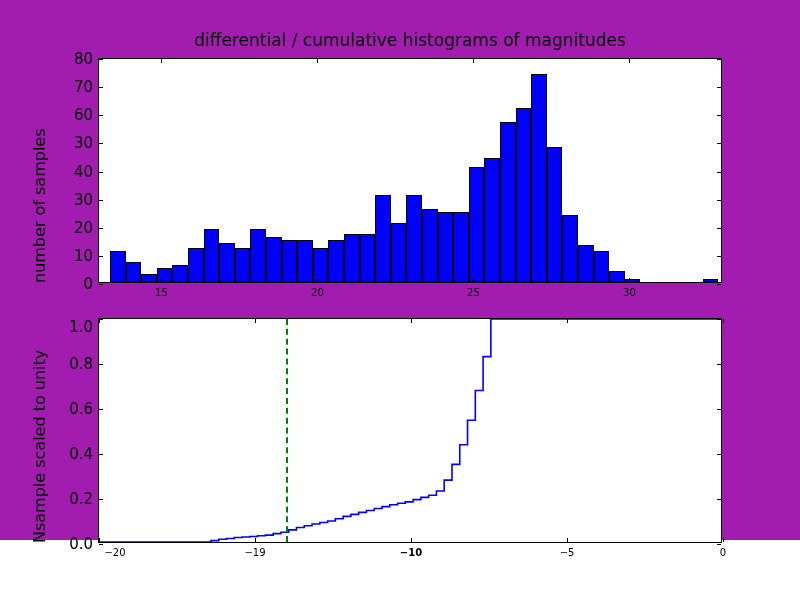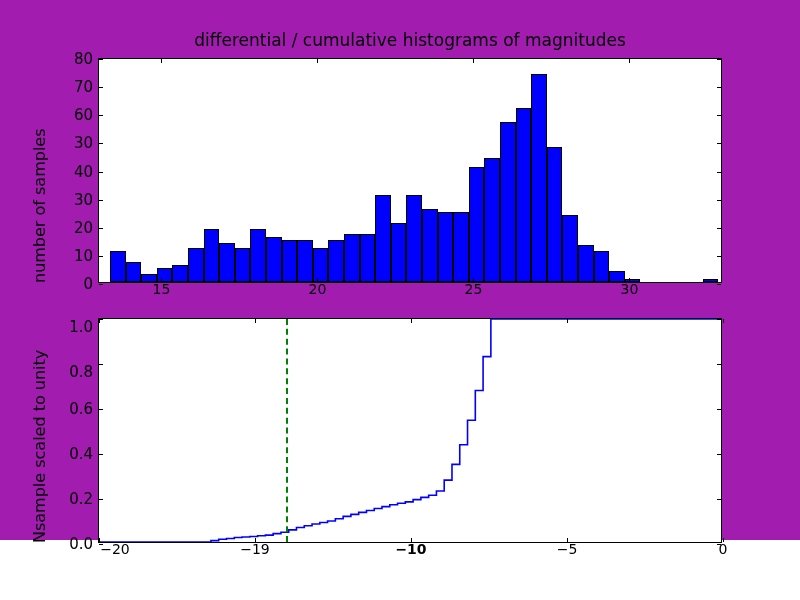--- a/index.html
+++ b/index.html
@@ -19,22 +19,22 @@
   .tick{position:absolute;background:#000;}
   .tick-y{width:4px;height:1px;left:0;}
   .tick-y-r{width:4px;height:1px;right:0;}
   .tick-x{height:4px;width:1px;bottom:0;}
   .tick-x-t{height:4px;width:1px;top:0;}
 
   
   .ylabtick{position:absolute;right:100%;margin-right:6px;
             transform:translateY(-50%);font-size:15px;white-space:nowrap;
             line-height:1;}
-  .xlabtick{position:absolute;top:100%;
-            transform:translateX(-50%);font-size:14px;white-space:nowrap;
+  .xlabtick{position:absolute;top:100%;margin-top:6px;
+            transform:translateX(-50%);font-size:10px;white-space:nowrap;
             line-height:1;text-align:center;}
 
   
   #title{position:absolute;left:98px;top:32px;width:624px;text-align:center;
          font-size:17px;line-height:1;}
   .ytitle{position:absolute;font-size:16px;white-space:nowrap;
           transform-origin:0 0;}
   #ytitle-top{left:30px;top:283px;transform:rotate(-90deg);}
   #ytitle-bottom{left:30px;top:543px;transform:rotate(-90deg);}
   #xtitle-bottom{position:absolute;left:98px;top:568px;width:624px;
@@ -169,21 +169,21 @@
         <div class="tick tick-y-r" style="top: 180px;"></div>
         <div class="ylabtick" style="top: 180px;">0.2</div>
         <div class="tick tick-y" style="top: 135px;"></div>
         <div class="tick tick-y-r" style="top: 135px;"></div>
         <div class="ylabtick" style="top: 135px;">0.4</div>
         <div class="tick tick-y" style="top: 90px;"></div>
         <div class="tick tick-y-r" style="top: 90px;"></div>
         <div class="ylabtick" style="top: 90px;">0.6</div>
         <div class="tick tick-y" style="top: 45px;"></div>
         <div class="tick tick-y-r" style="top: 45px;"></div>
-        <div class="ylabtick" style="top: 45px; margin-top: 8px;">0.8</div>
+        <div class="ylabtick" style="top: 45px;">0.8</div>
         <div class="tick tick-y" style="top: 0px;"></div>
         <div class="tick tick-y-r" style="top: 0px;"></div>
         <div class="ylabtick" style="top: 8px;">1.0</div>
       </div>
     <div id="bot-xticks">
         <div class="tick tick-x" style="left: 0px;"></div>
         <div class="tick tick-x-t" style="left: 0px;"></div>
         <div class="xlabtick" style="left: 16px;">−20</div>
         <div class="tick tick-x" style="left: 156px;"></div>
         <div class="tick tick-x-t" style="left: 156px;"></div>

